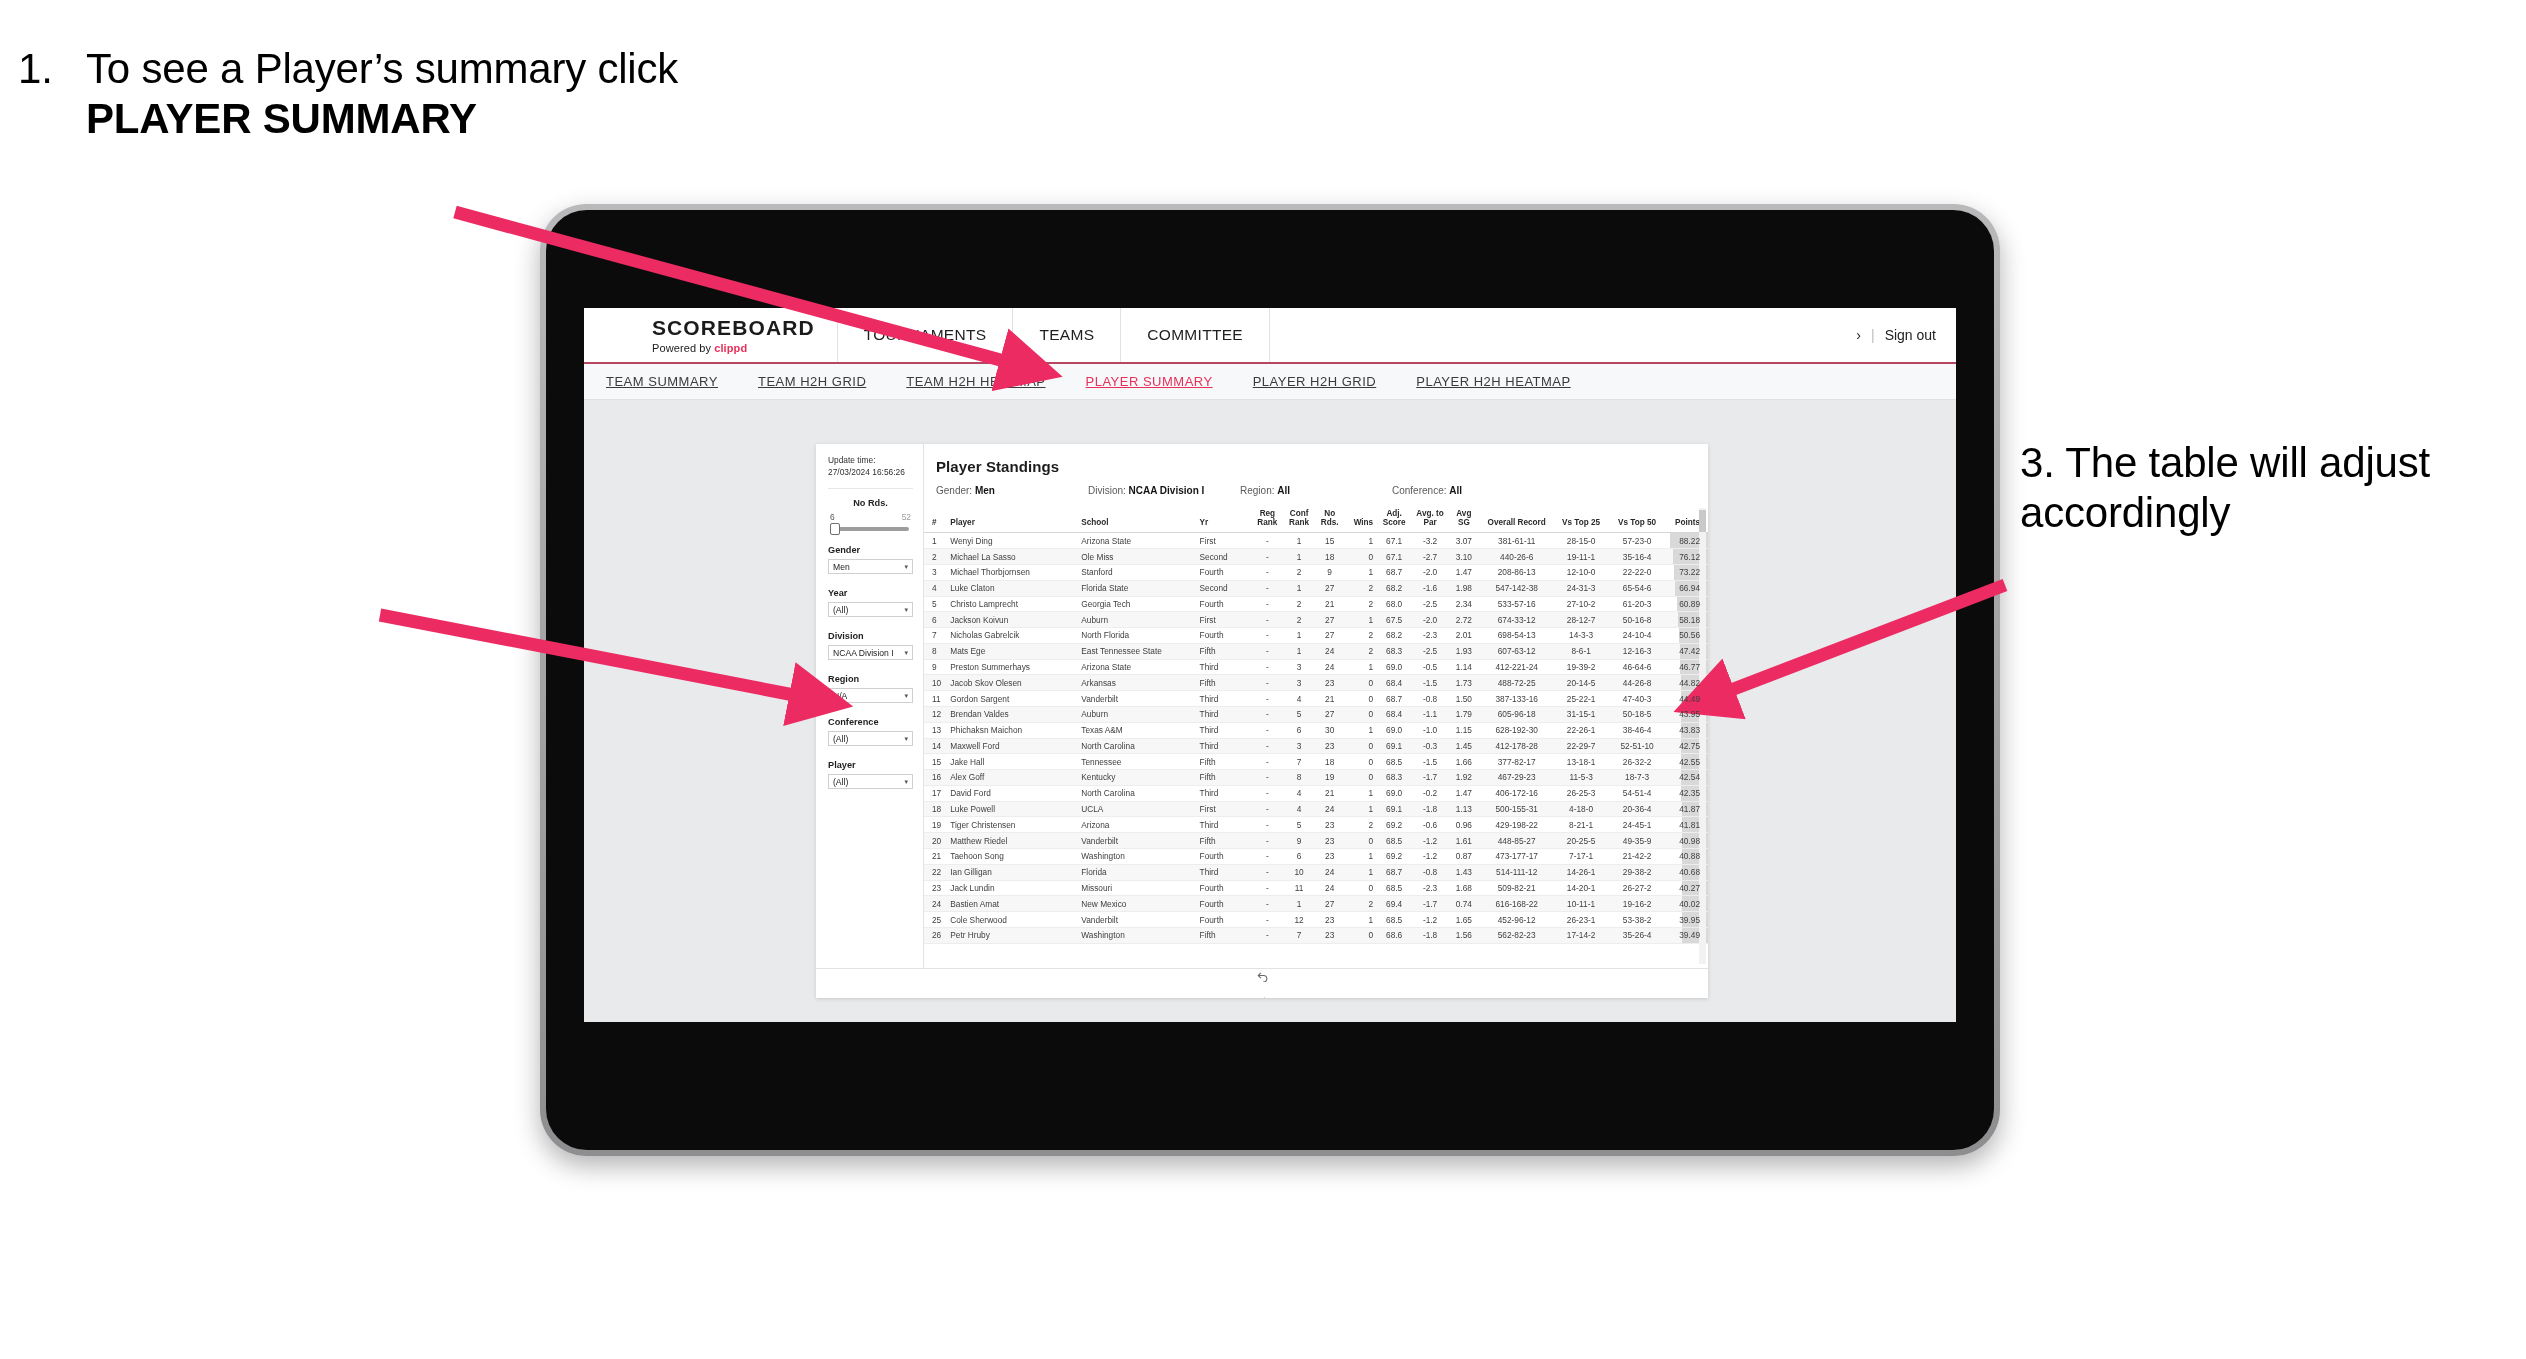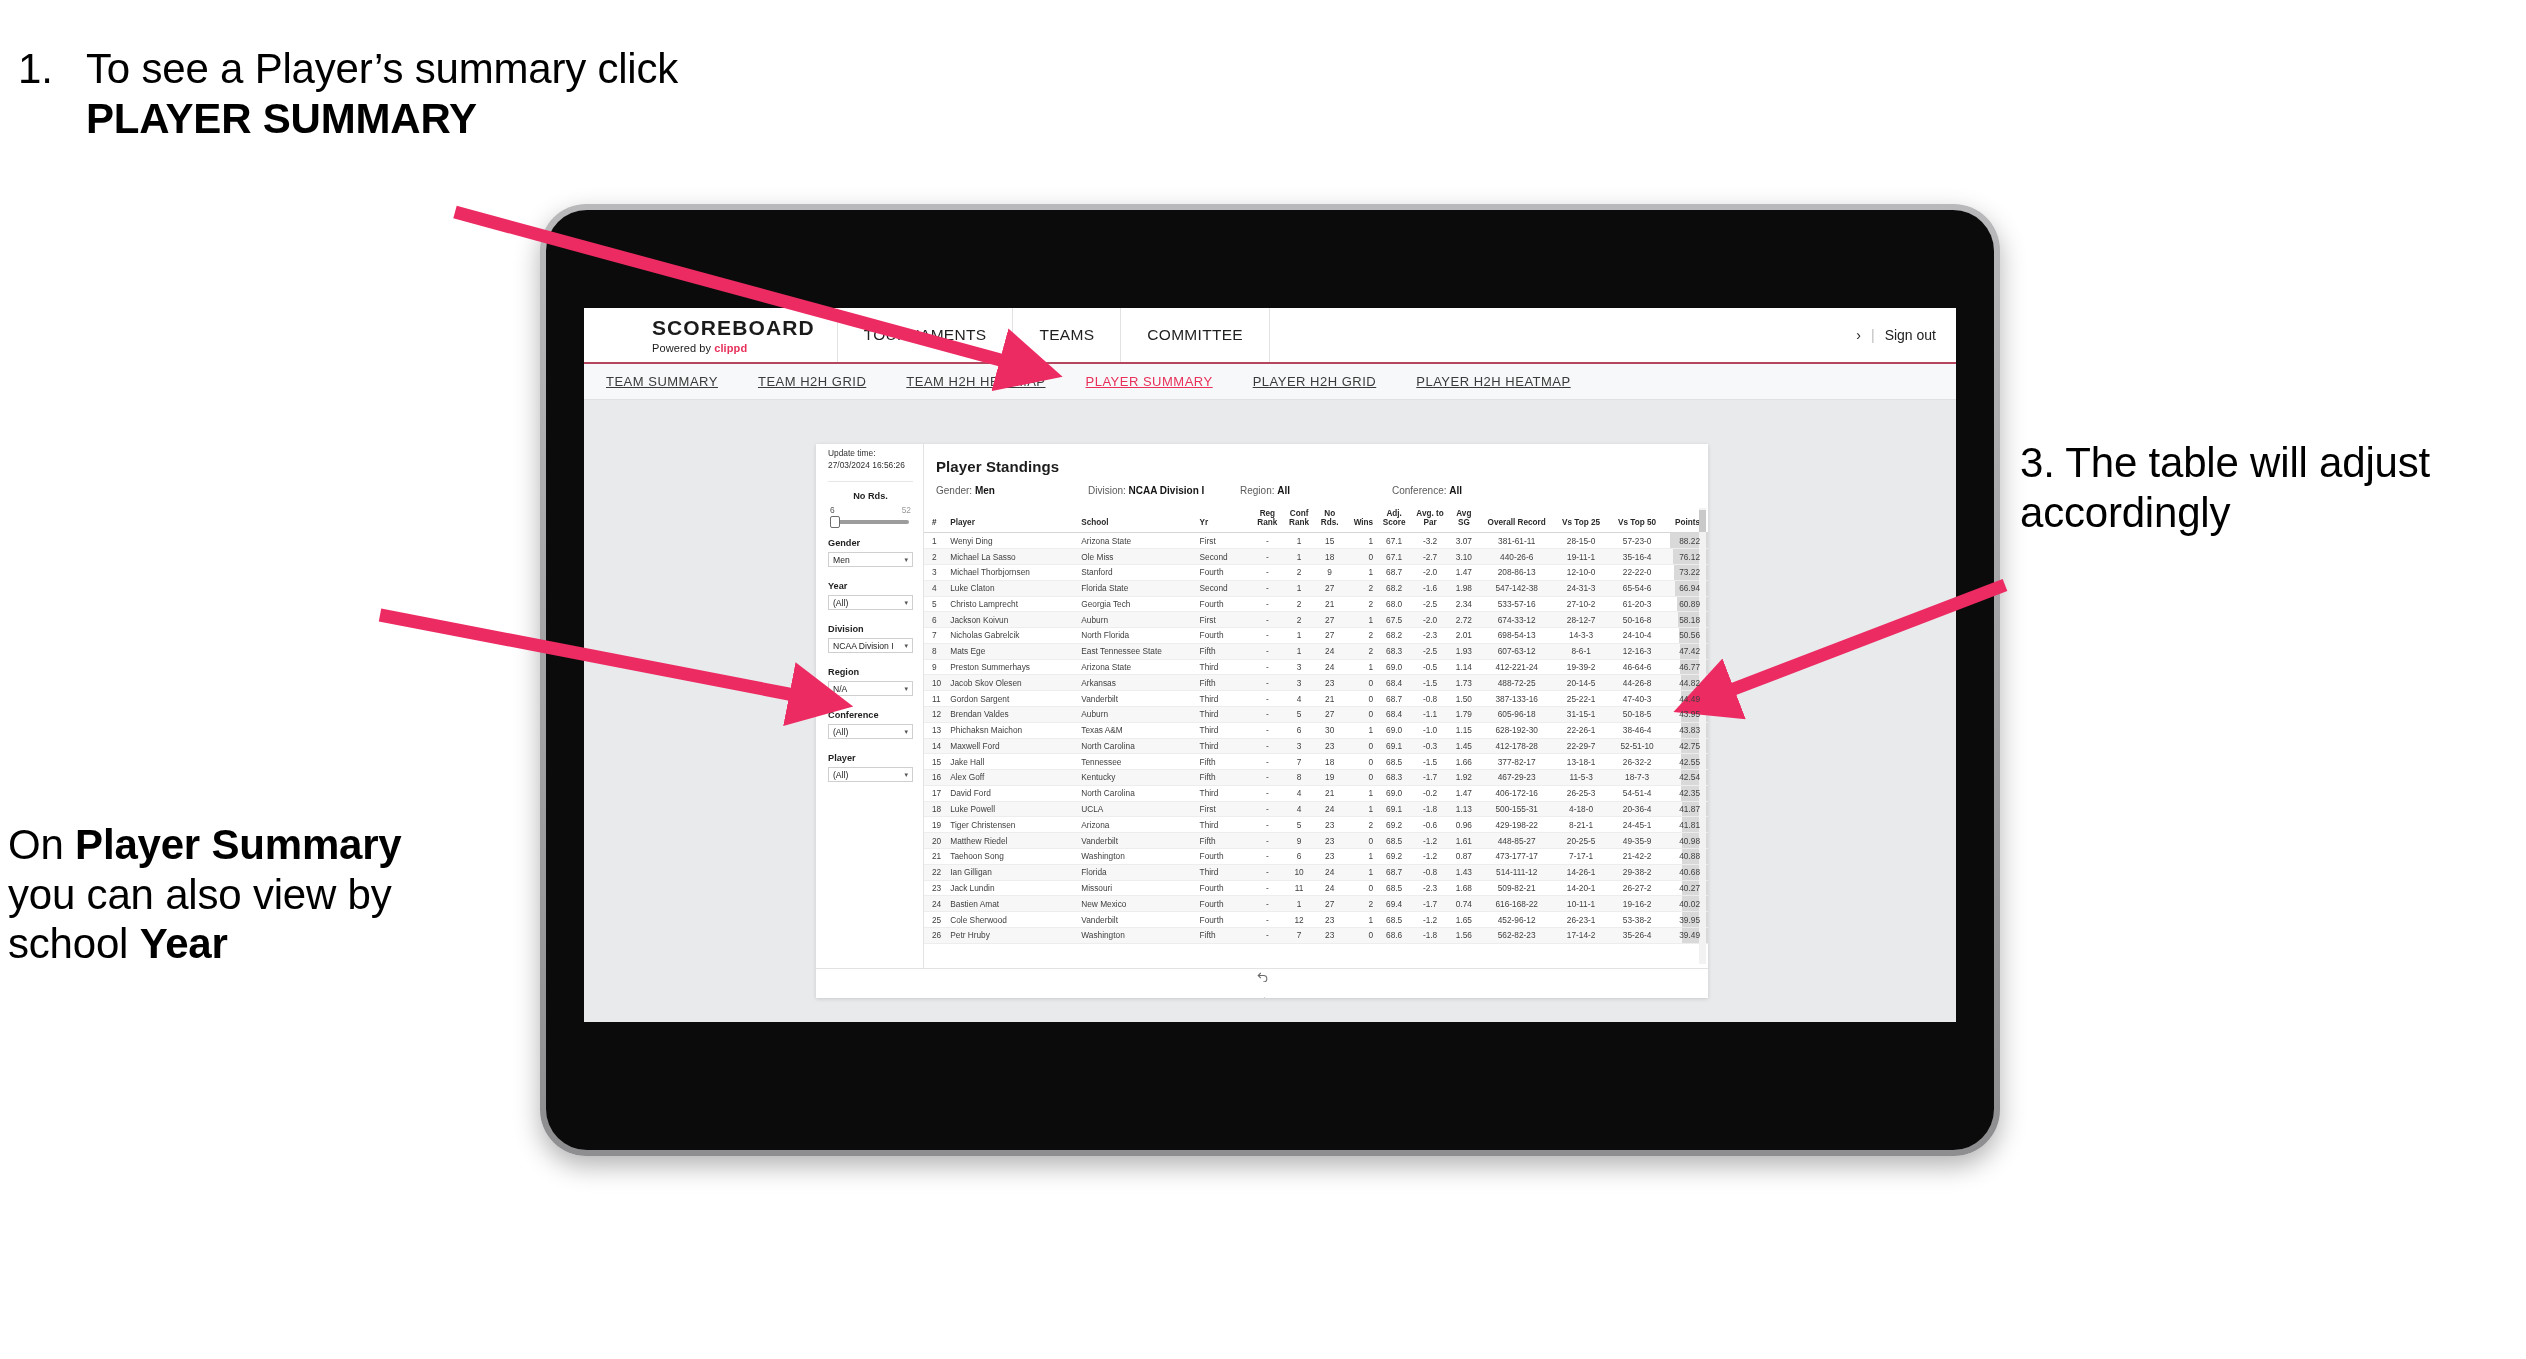--- a/index.html
+++ b/index.html
@@ -82,21 +82,21 @@
 
   .viz-card {
     position:absolute; left: 232px; top: 42px; width: 892px; bottom: 24px;
     background:#fff; box-shadow: 0 1px 4px rgba(0,0,0,.14);
     display:flex; flex-direction:column; overflow:hidden;
   }
   .viz-main { flex:1; display:flex; min-height:0; }
 
   
   .filters {
-    width: 108px; border-right: 1px solid #e3e3e3; padding: 3px 10px 0 12px;
+    width: 108px; border-right: 1px solid #e3e3e3; padding: 10px 10px 0 12px;
     font-size: 9px; color:#333; flex-shrink:0;
   }
   .upd-label { font-size: 8.4px; color:#2f2f2f; line-height:1.45; }
   .filters hr { border:none; border-top:1px solid #e6e6e6; margin: 10px 0 9px; }
   .f-block { margin-bottom: 14px; }
   .f-title { font-size: 9.2px; font-weight:700; color:#1f1f1f; margin-bottom: 4px; }
   .f-title.center { text-align:center; font-weight:700; }
   .f-select {
     height: 15px; border:1px solid #cfcfcf; background:#fff;
     display:flex; align-items:center; justify-content:space-between;
@@ -162,23 +162,20 @@
 <div class="stage">
 
   <div class="anno" id="anno-1">
     <span class="num">1.</span>
     <span class="body">
       <span>To see a Player’s summary click </span><b>PLAYER SUMMARY</b>
     </span>
   </div>
 
 
-  <div class="anno" id="anno-3">
-    <span>On </span><b>Player Summary</b><span> you can also view by school </span><b>Year</b>
-  </div>
 
   <div class="anno" id="anno-4">3. The table will adjust accordingly</div>
 
   <div class="tablet">
     <div class="tablet-screen">
 
       <div class="app-window">
 
         <div class="app-topbar">
           <div class="brand">

